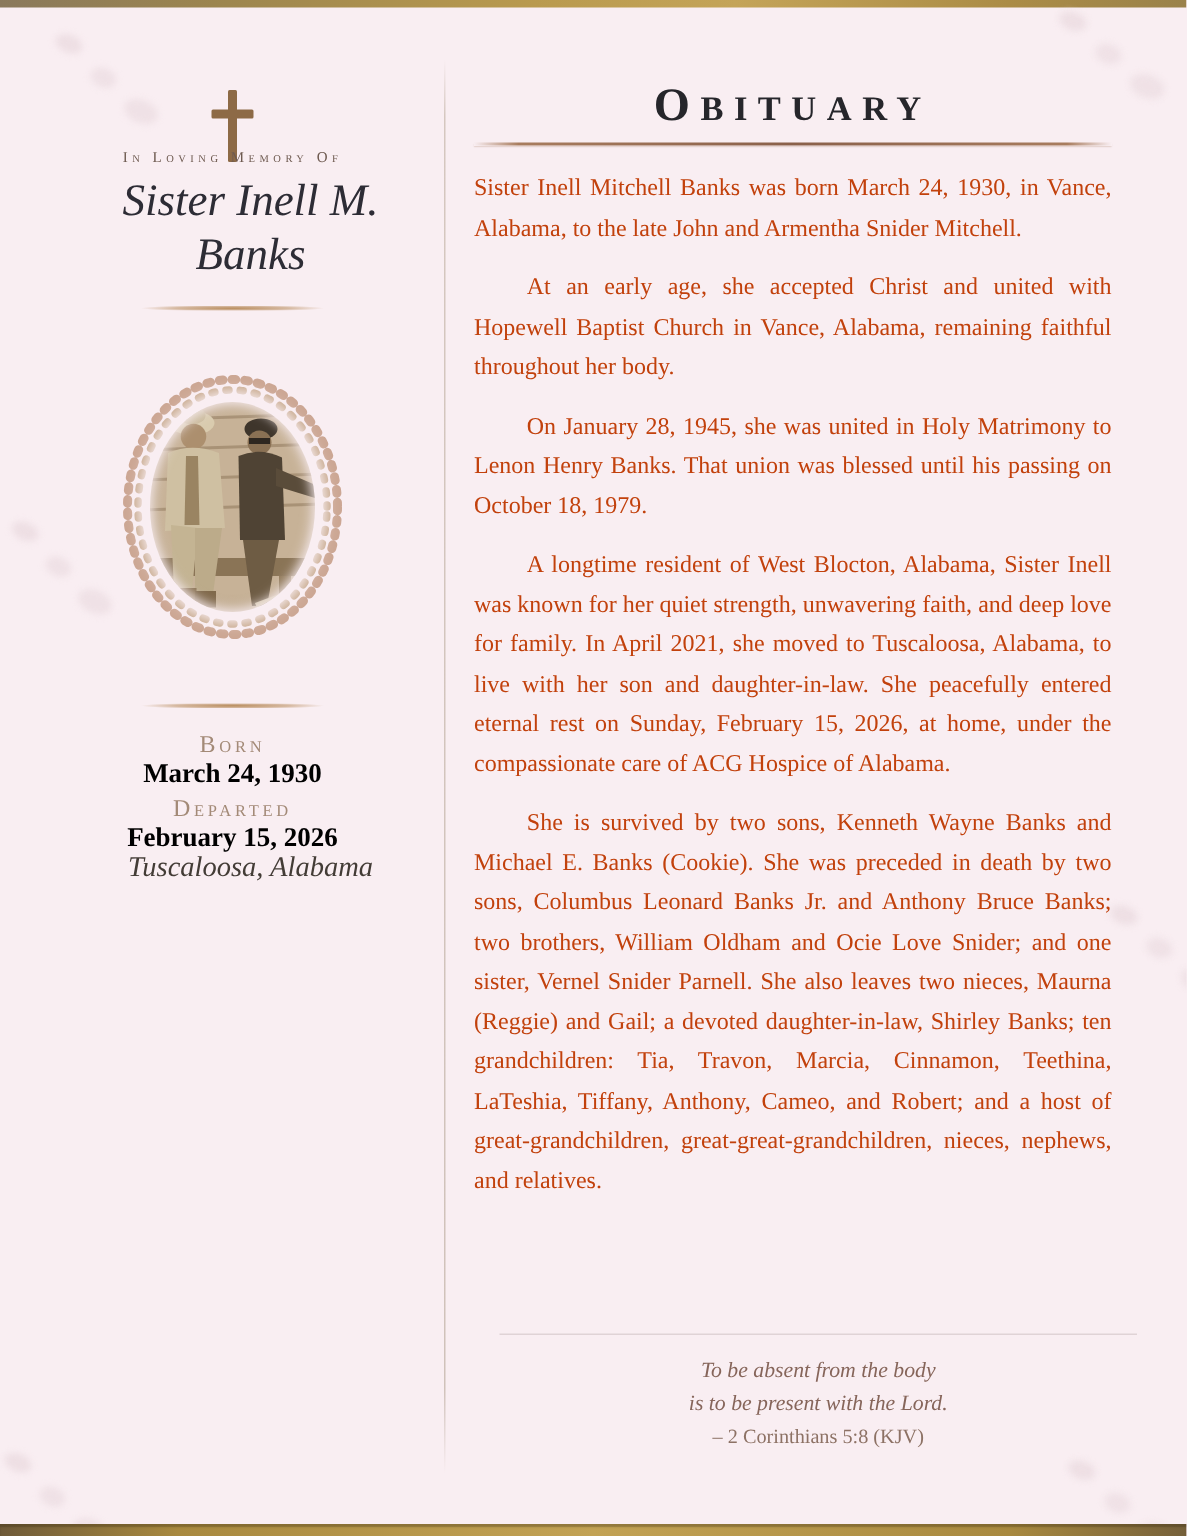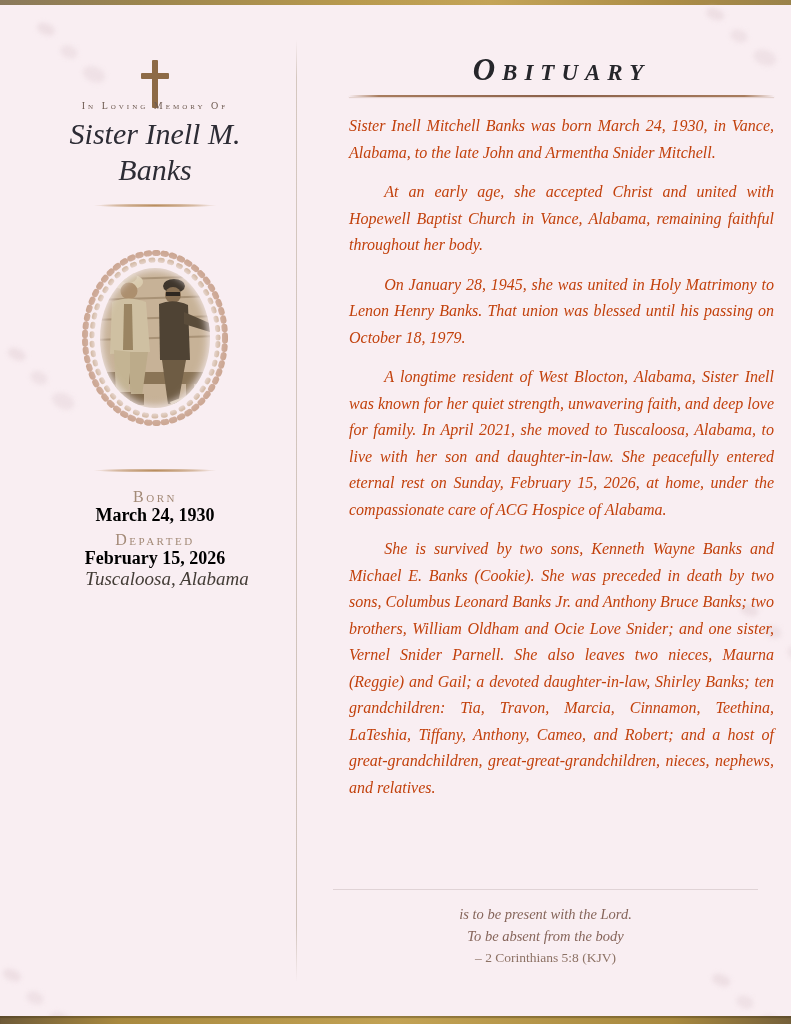--- a/index.html
+++ b/index.html
@@ -34,41 +34,41 @@
   
   .sidebar{position:absolute;left:35px;top:0;width:240px;text-align:center;}
   .cross{position:absolute;left:50%;top:60px;transform:translateX(-50%);width:28px;height:48px;}
   .cross:before{content:"";position:absolute;left:11px;top:0;width:6px;height:48px;background:#8d6a46;border-radius:1px;}
   .cross:after{content:"";position:absolute;left:0;top:13px;width:28px;height:6px;background:#8d6a46;border-radius:1px;}
   .memorial-label{
     position:absolute;left:0;top:100px;width:240px;
     font-variant:small-caps;letter-spacing:3px;font-size:10px;color:#6e5a50;
   }
   .deceased-name{
-    position:absolute;left:20px;top:116px;width:200px;
+    position:absolute;left:32px;top:116px;width:200px;
     font-style:italic;font-size:30px;line-height:36px;color:#2d2c35;
   }
   .taper-line{
     position:absolute;height:3px;width:170px;left:35px;
     background:radial-gradient(ellipse 50% 100% at 50% 50%, #b98d5e 0%, rgba(185,141,94,.55) 45%, rgba(185,141,94,0) 72%);
   }
   .taper-1{top:204px;}
   .taper-2{top:469px;}
   .photo-wrap{position:absolute;left:31px;top:232px;width:178px;height:212px;}
   .vitals{position:absolute;left:0;top:483px;width:240px;}
   .vital-label{
     font-variant:small-caps;letter-spacing:2.5px;font-size:16px;color:#a38a77;line-height:15px;margin-top:6px;
   }
   .vital-date{font-weight:bold;font-size:18px;color:#000000;line-height:22px;}
   .location{
     position:absolute;left:12px;top:568px;width:240px;
     font-style:italic;font-size:19px;color:#433c36;
   }
   
-  .main{position:absolute;left:349px;top:55px;width:425px;font-style:italic;}
+  .main{position:absolute;left:316px;top:55px;width:425px;}
   .obit-title{
     text-align:center;font-weight:bold;color:#26262b;
     font-size:23px;letter-spacing:7px;text-transform:uppercase;line-height:30px;
   }
   .obit-title::first-letter{font-size:31px;}
   .obit-rule{
     margin-top:7px;height:2px;
     background:linear-gradient(90deg, rgba(155,111,85,0) 0%, #a87c5e 7%, #8a604a 50%, #a87c5e 93%, rgba(155,111,85,0) 100%);
     box-shadow:0 1px 1px rgba(155,111,85,.25);
   }
@@ -183,18 +183,18 @@
     <p>Sister Inell Mitchell Banks was born March 24, 1930, in Vance, Alabama, to the late John and Armentha Snider Mitchell.</p>
     <p>At an early age, she accepted Christ and united with Hopewell Baptist Church in Vance, Alabama, remaining faithful throughout her body.</p>
     <p>On January 28, 1945, she was united in Holy Matrimony to Lenon Henry Banks. That union was blessed until his passing on October 18, 1979.</p>
     <p>A longtime resident of West Blocton, Alabama, Sister Inell was known for her quiet strength, unwavering faith, and deep love for family. In April 2021, she moved to Tuscaloosa, Alabama, to live with her son and daughter-in-law. She peacefully entered eternal rest on Sunday, February 15, 2026, at home, under the compassionate care of ACG Hospice of Alabama.</p>
     <p>She is survived by two sons, Kenneth Wayne Banks and Michael E. Banks (Cookie). She was preceded in death by two sons, Columbus Leonard Banks Jr. and Anthony Bruce Banks; two brothers, William Oldham and Ocie Love Snider; and one sister, Vernel Snider Parnell. She also leaves two nieces, Maurna (Reggie) and Gail; a devoted daughter-in-law, Shirley Banks; ten grandchildren: Tia, Travon, Marcia, Cinnamon, Teethina, LaTeshia, Tiffany, Anthony, Cameo, and Robert; and a host of great-grandchildren, great-great-grandchildren, nieces, nephews, and relatives.</p>
   </div>
 </div>
 
 <div class="quote-rule"></div>
 <div class="quote">
+  <div class="quote-line">To be absent from the body</div>
   <div class="quote-line">is to be present with the Lord.</div>
-  <div class="quote-line">To be absent from the body</div>
   <div class="quote-attr">– 2 Corinthians 5:8 (KJV)</div>
 </div>
 
 <div class="bar-bottom"></div>
 
 </body></html>

